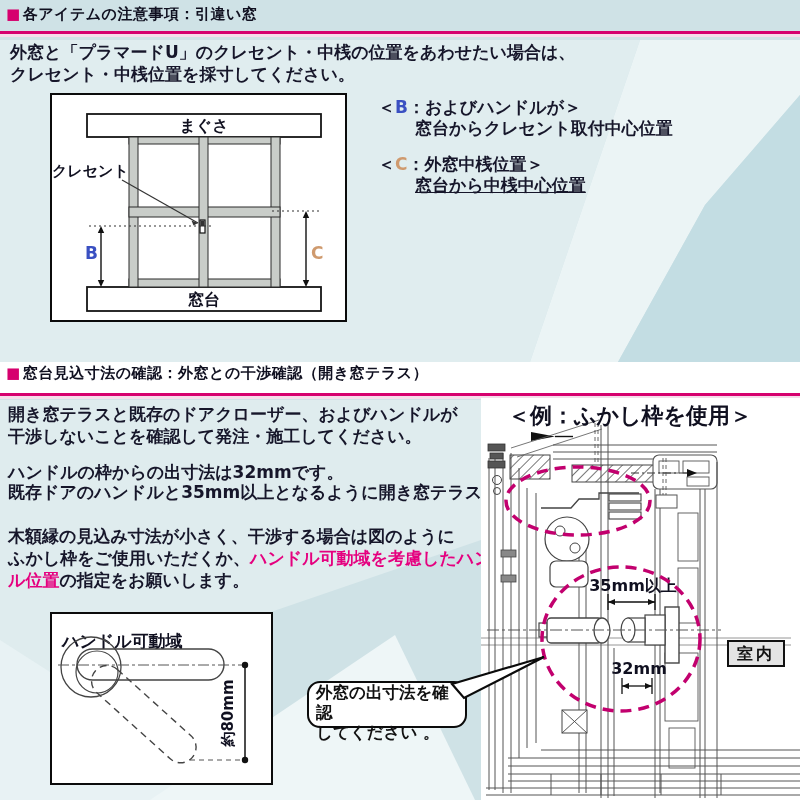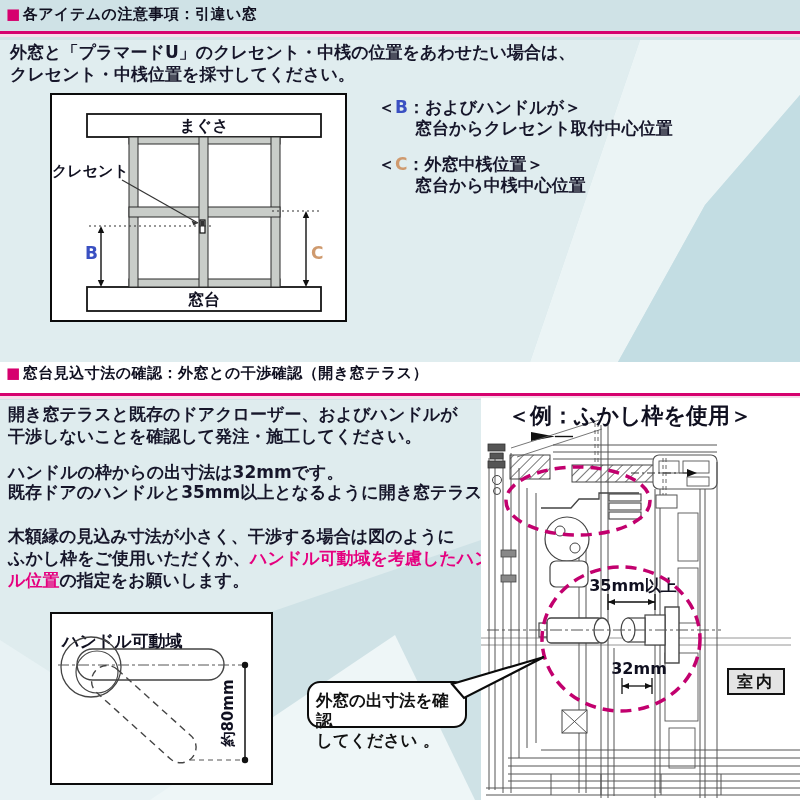--- a/index.html
+++ b/index.html
@@ -16,24 +16,24 @@
   .body-txt{position:absolute;font-size:17px;font-weight:600;line-height:22px;color:#16162a;white-space:nowrap;}
   .hl{color:#e5007f;}
   .note-line{position:absolute;font-size:17px;font-weight:bold;white-space:nowrap;color:#16162a;}
   .key-b{color:#3a50c2;}
   .key-c{color:#cf9a6e;}
   
   .frame-box{position:absolute;background:#ffffff;border:2.5px solid #0b0b0b;box-sizing:border-box;}
   .panel-white{position:absolute;background:#ffffff;}
   .callout{position:absolute;left:307px;top:681px;width:160px;height:47px;background:#fff;
            border:2.5px solid #0b0b0b;border-radius:13px;box-sizing:border-box;z-index:4;
-           font-size:16.5px;font-weight:bold;line-height:20px;padding:8px 7px;color:#111;}
+           font-size:16.5px;font-weight:bold;line-height:20px;padding:0 7px;color:#111;}
   .room-label{position:absolute;left:727px;top:640px;width:58px;height:27px;background:#e4e4e4;
               border:2px solid #111;box-sizing:border-box;text-align:center;font-size:16px;font-weight:bold;
-              line-height:23px;letter-spacing:3px;z-index:3;color:#111;margin-top:28px;}
+              line-height:23px;letter-spacing:3px;z-index:3;color:#111;}
   .example-label{position:absolute;left:508px;top:401px;font-size:22px;font-weight:bold;color:#101020;white-space:nowrap;z-index:3;}
   .hb-title{position:absolute;left:10px;top:3px;font-size:17px;font-weight:bold;color:#101020;white-space:nowrap;margin-top:13px;}
   svg{display:block;}
   text{font-family:"DejaVu Sans","Liberation Sans",sans-serif;}
 </style>
 </head>
 <body>
 
 <div id="page">
 
@@ -101,21 +101,21 @@
     </svg>
   </div>
 
   <div class="note-line" style="left:378px;top:96px;z-index:2;">
     <span>＜</span><span class="key-b">B</span><span>：およびハンドルが＞</span>
   </div>
   <div class="note-line" style="left:415px;top:117px;z-index:2;">窓台からクレセント取付中心位置</div>
   <div class="note-line" style="left:378px;top:153px;z-index:2;">
     <span>＜</span><span class="key-c">C</span><span>：外窓中桟位置＞</span>
   </div>
-  <div class="note-line" style="left:415px;top:174px;z-index:2;">窓台から中桟中心位置</div>
+  <div class="note-line" style="left:415px;top:174px;z-index:2;text-decoration:underline;">窓台から中桟中心位置</div>
 
   <div class="band-white" style="top:362px;height:31px;z-index:1;"></div>
   <div class="sec-header" style="top:364px;z-index:2;">
     <span class="sq">■</span><span>窓台見込寸法の確認：外窓との干渉確認（開き窓テラス）</span>
   </div>
   <div class="rule-m" style="top:393px;z-index:1;"></div>
   <div class="rule-p" style="top:396px;z-index:1;"></div>
 
   <div class="panel-white" style="left:481px;top:399px;width:319px;height:401px;z-index:1;"></div>
 

